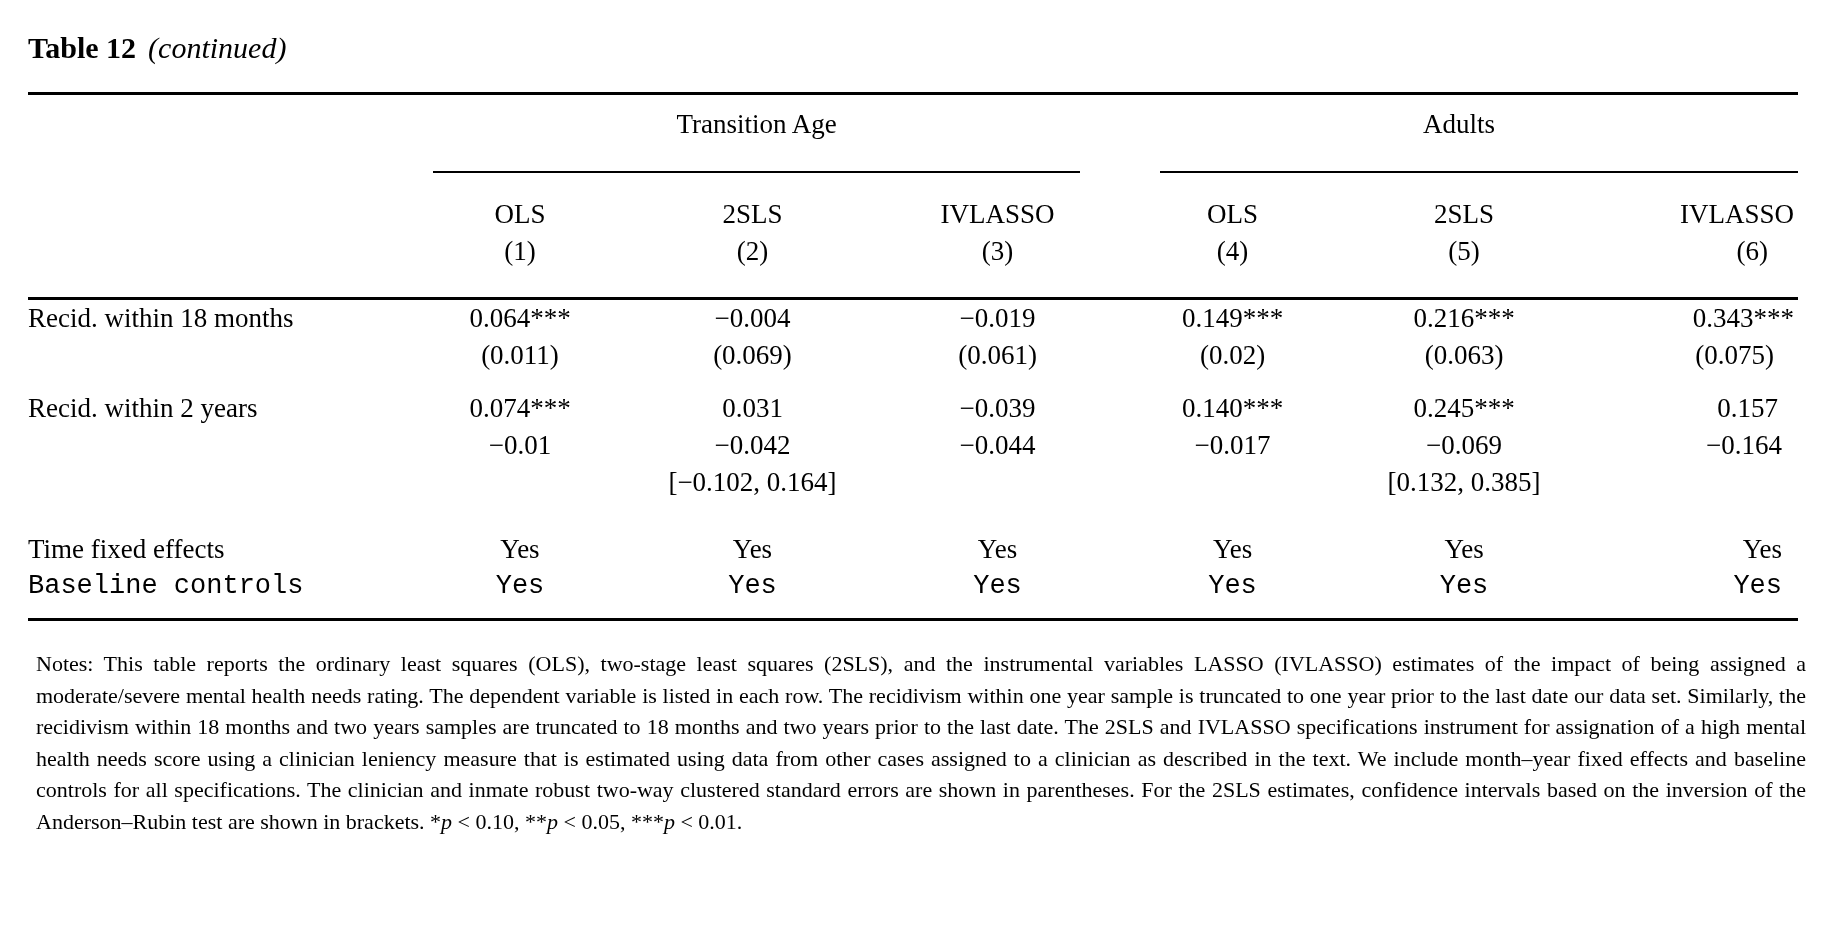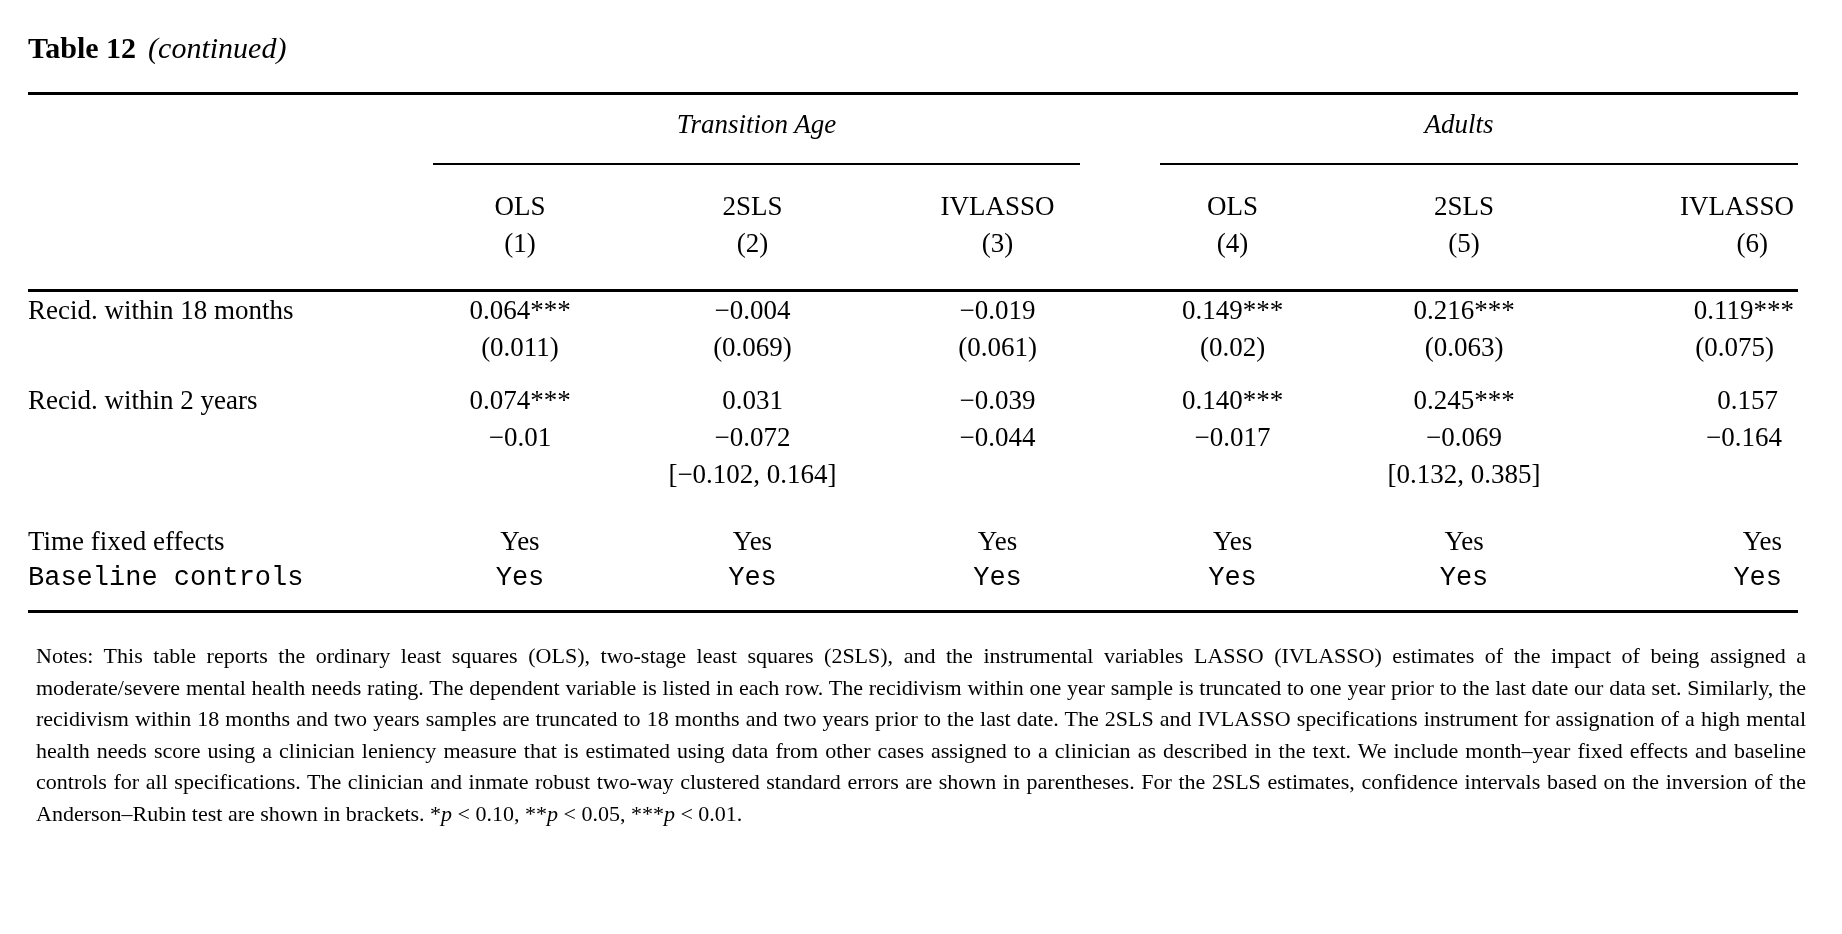--- a/index.html
+++ b/index.html
@@ -41,23 +41,22 @@
     line-height: 37px;
     white-space: nowrap;
     overflow: visible;
   }
   td.lbl { text-align: left; }
   td.c6  { text-align: right; padding-right: 4px; }
 
   tr.spanners td { padding-top: 11px; }
   .spanner {
     border-bottom: 2px solid #000;
-    padding-bottom: 20px;
+    padding-bottom: 28px;
     text-align: center;
-    font-style: italic;
   }
   .spanner.sp-left  { margin-left: 28px; margin-right: 45px; }
   .spanner.sp-right { margin-left: 35px; margin-right: 0; }
   .spanner.sp-right span { position: relative; left: -20px; }
 
   tr.methods td { padding-top: 23px; }
   tr.nums td    { padding-bottom: 27px; }
 
   tr.coef1 td { border-top: 3px solid #000; }
   tr.ci1 td   { padding-bottom: 10px; }
@@ -126,21 +125,21 @@
       <td class="c6" style="padding-right:30px">(6)</td>
     </tr>
 
     <tr class="coef1">
       <td class="lbl">Recid. within 18 months</td>
       <td>0.064***</td>
       <td>−0.004</td>
       <td>−0.019</td>
       <td>0.149***</td>
       <td>0.216***</td>
-      <td class="c6">0.119***</td>
+      <td class="c6">0.343***</td>
     </tr>
     <tr class="se1">
       <td class="lbl"></td>
       <td>(0.011)</td>
       <td>(0.069)</td>
       <td>(0.061)</td>
       <td>(0.02)</td>
       <td>(0.063)</td>
       <td class="c6" style="padding-right:24px">(0.075)</td>
     </tr>
@@ -150,21 +149,21 @@
       <td>0.074***</td>
       <td>0.031</td>
       <td>−0.039</td>
       <td>0.140***</td>
       <td>0.245***</td>
       <td class="c6" style="padding-right:20px">0.157</td>
     </tr>
     <tr class="se2">
       <td class="lbl"></td>
       <td>−0.01</td>
-      <td>−0.072</td>
+      <td>−0.042</td>
       <td>−0.044</td>
       <td>−0.017</td>
       <td>−0.069</td>
       <td class="c6" style="padding-right:16px">−0.164</td>
     </tr>
     <tr class="ci2">
       <td class="lbl"></td>
       <td></td>
       <td>[−0.102, 0.164]</td>
       <td></td>

